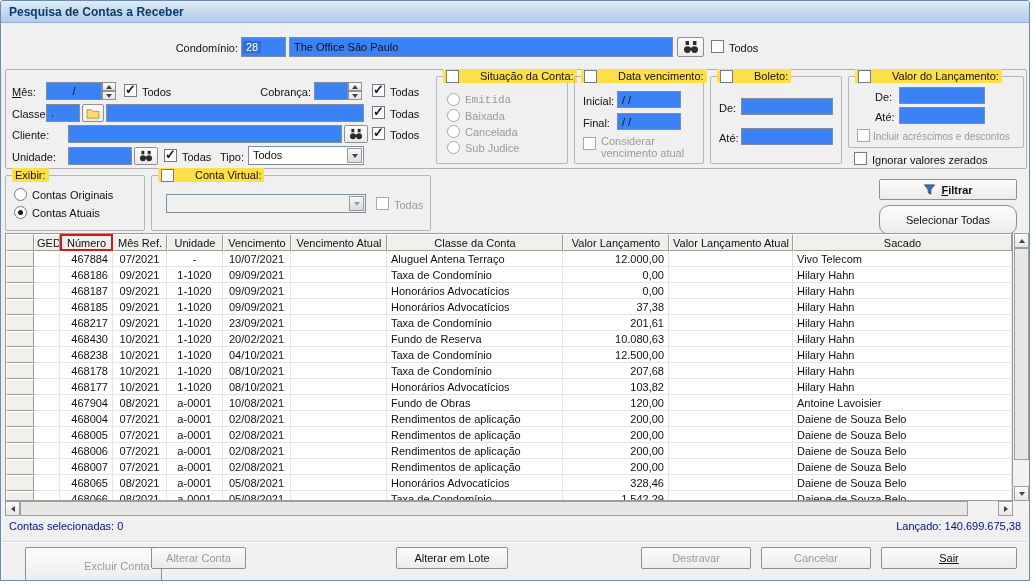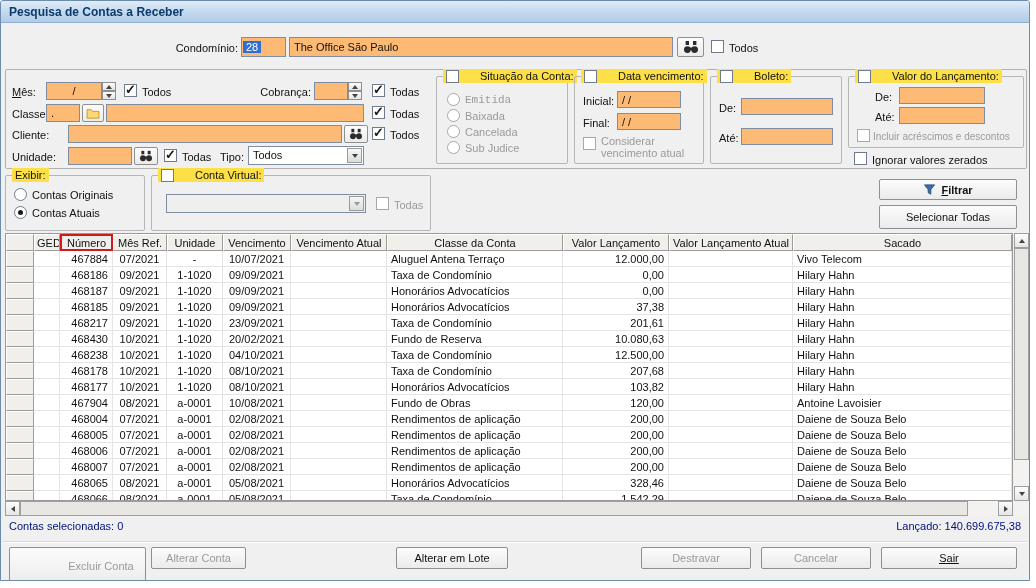--- a/index.html
+++ b/index.html
@@ -10,21 +10,21 @@
               background:linear-gradient(#dfecf9, #c2d8ee 55%, #b3cde8);
               border-bottom:1px solid #8fb0d4; display:flex; align-items:center; padding-left:8px; }
   .titlebar span { font-size:12px; font-weight:bold; color:#0c3a6b; }
 
   .lbl { position:absolute; font-size:11px; line-height:14px; white-space:nowrap; color:#111; }
   .lbl.r { text-align:right; }
   .lbl.dis { color:#9a9a9a; }
   .u-first { display:block; }
   .u-first::first-letter { text-decoration:underline; }
 
-  .inputbox { position:absolute; background:#fdba74; border:1px solid #7f8da1; font-size:11px;
+  .inputbox { position:absolute; background:#3b82f6; border:1px solid #7f8da1; font-size:11px;
               padding:0 4px; white-space:nowrap; overflow:hidden; display:flex; align-items:center; }
   .sel-text { background:#2f6fd3; color:#fff; padding:0 3px; }
 
   .btn3d { position:absolute; background:linear-gradient(#fcfcfc,#ebebeb); border:1px solid #8f8f8f;
            border-radius:2px; font-size:11px; display:flex; align-items:center; justify-content:center;
            gap:5px; cursor:default; color:#111; }
   .btn3d.dis { color:#9a9a9a; }
   .btn3d.bold { font-weight:bold; }
 
   .cb { position:absolute; width:13px; height:13px; background:#fff; border:1px solid #6f7b8a; }
@@ -283,21 +283,21 @@
     <span class="cb dis" style="left:224px; top:21px;"></span>
     <div class="lbl dis" style="left:242px; top:22px;">Todas</div>
   </div>
 
   <div class="btn3d bold" style="left:878px; top:178px; width:138px; height:21px;">
     <svg width="13" height="13" viewBox="0 0 14 14">
       <path d="M1.5 2 h11 l-4 5.2 v5 l-3 -1.8 v-3.2 z" fill="#3c6ea5" stroke="#1e3f66" stroke-width="0.7"></path>
     </svg>
     <span class="u-first">Filtrar</span>
   </div>
-  <div class="btn3d" style="left:878px; top:204px; width:138px; height:24px;">
+  <div class="btn3d" style="left:878px; top:204px; width:138px; height:30px;border-radius:10px;">
     <span>Selecionar Todas</span>
   </div>
 
   <div class="gridwrap">
     <table class="grid-table">
       <colgroup>
         <col style="width:28px">
           <col style="width:26px">
           <col style="width:53px">
           <col style="width:54px">
@@ -558,21 +558,21 @@
   </div>
   <div class="sbar" style="left:1013px; top:500px; width:15px; height:15px;"></div>
 
   <div class="statusrow">
     <span style="position:absolute; left:8px;">Contas selecionadas: 0</span>
     <span style="position:absolute; right:8px;">Lançado: 140.699.675,38</span>
   </div>
 
   <div class="sep"></div>
 
-  <div class="btn3d dis" style="left:8px; top:546px; width:137px; height:38px;padding-left:47px;">
+  <div class="btn3d dis" style="left:24px; top:546px; width:137px; height:38px;padding-left:47px;">
     <span>Excluir Conta</span>
   </div>
   <div class="btn3d dis" style="left:150px; top:546px; width:95px; height:22px;">
     <span>Alterar Conta</span>
   </div>
   <div class="btn3d" style="left:395px; top:546px; width:112px; height:22px;">
     <span>Alterar em Lote</span>
   </div>
   <div class="btn3d dis" style="left:640px; top:546px; width:110px; height:22px;">
     <span>Destravar</span>

